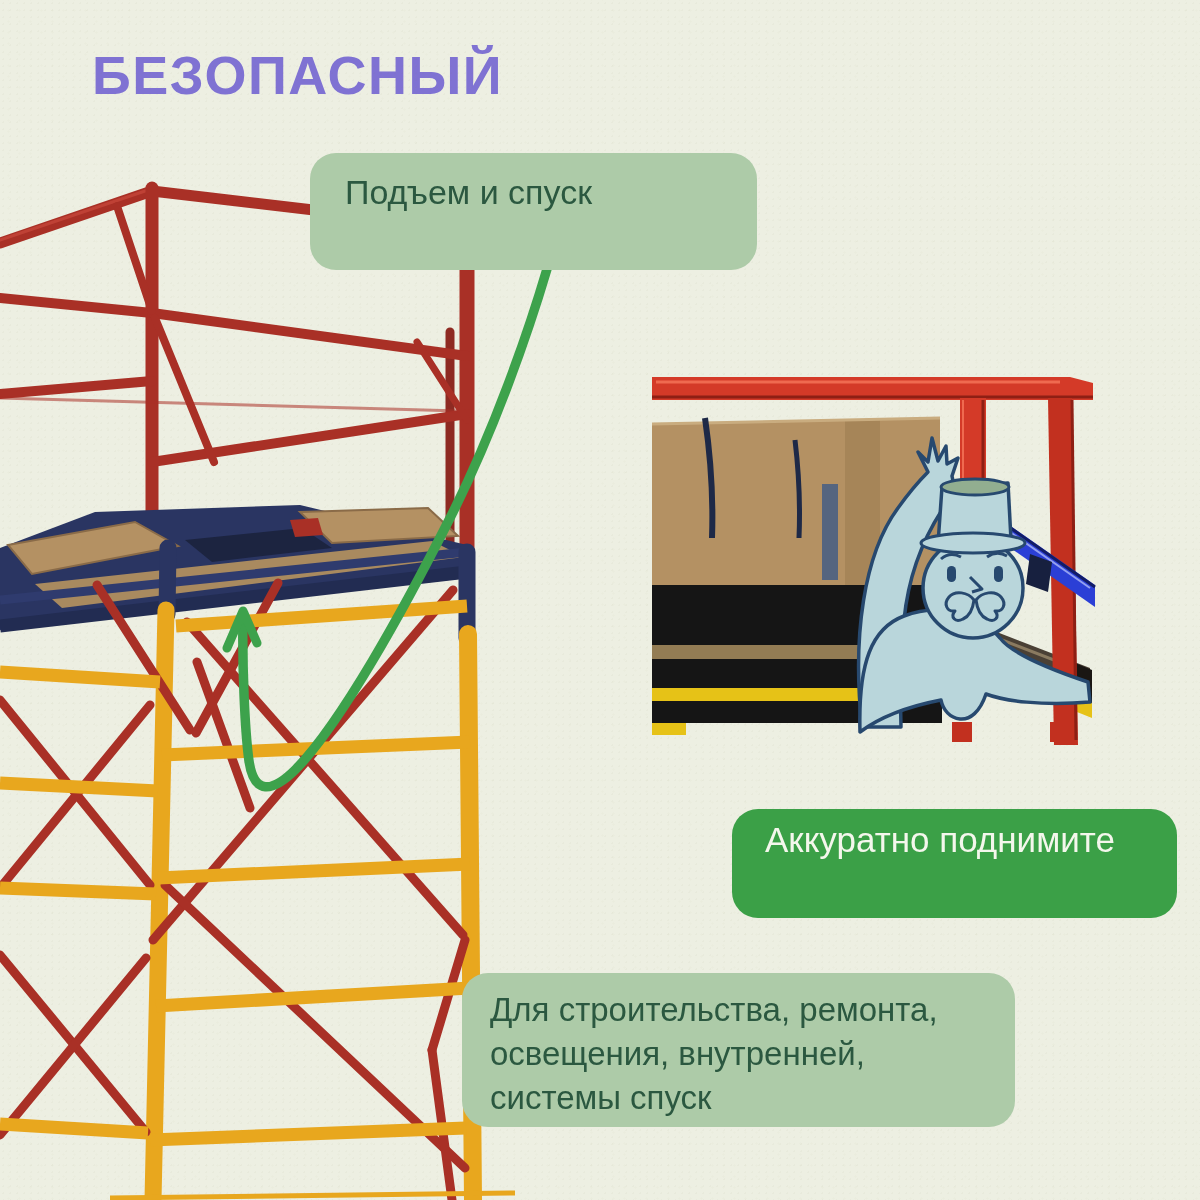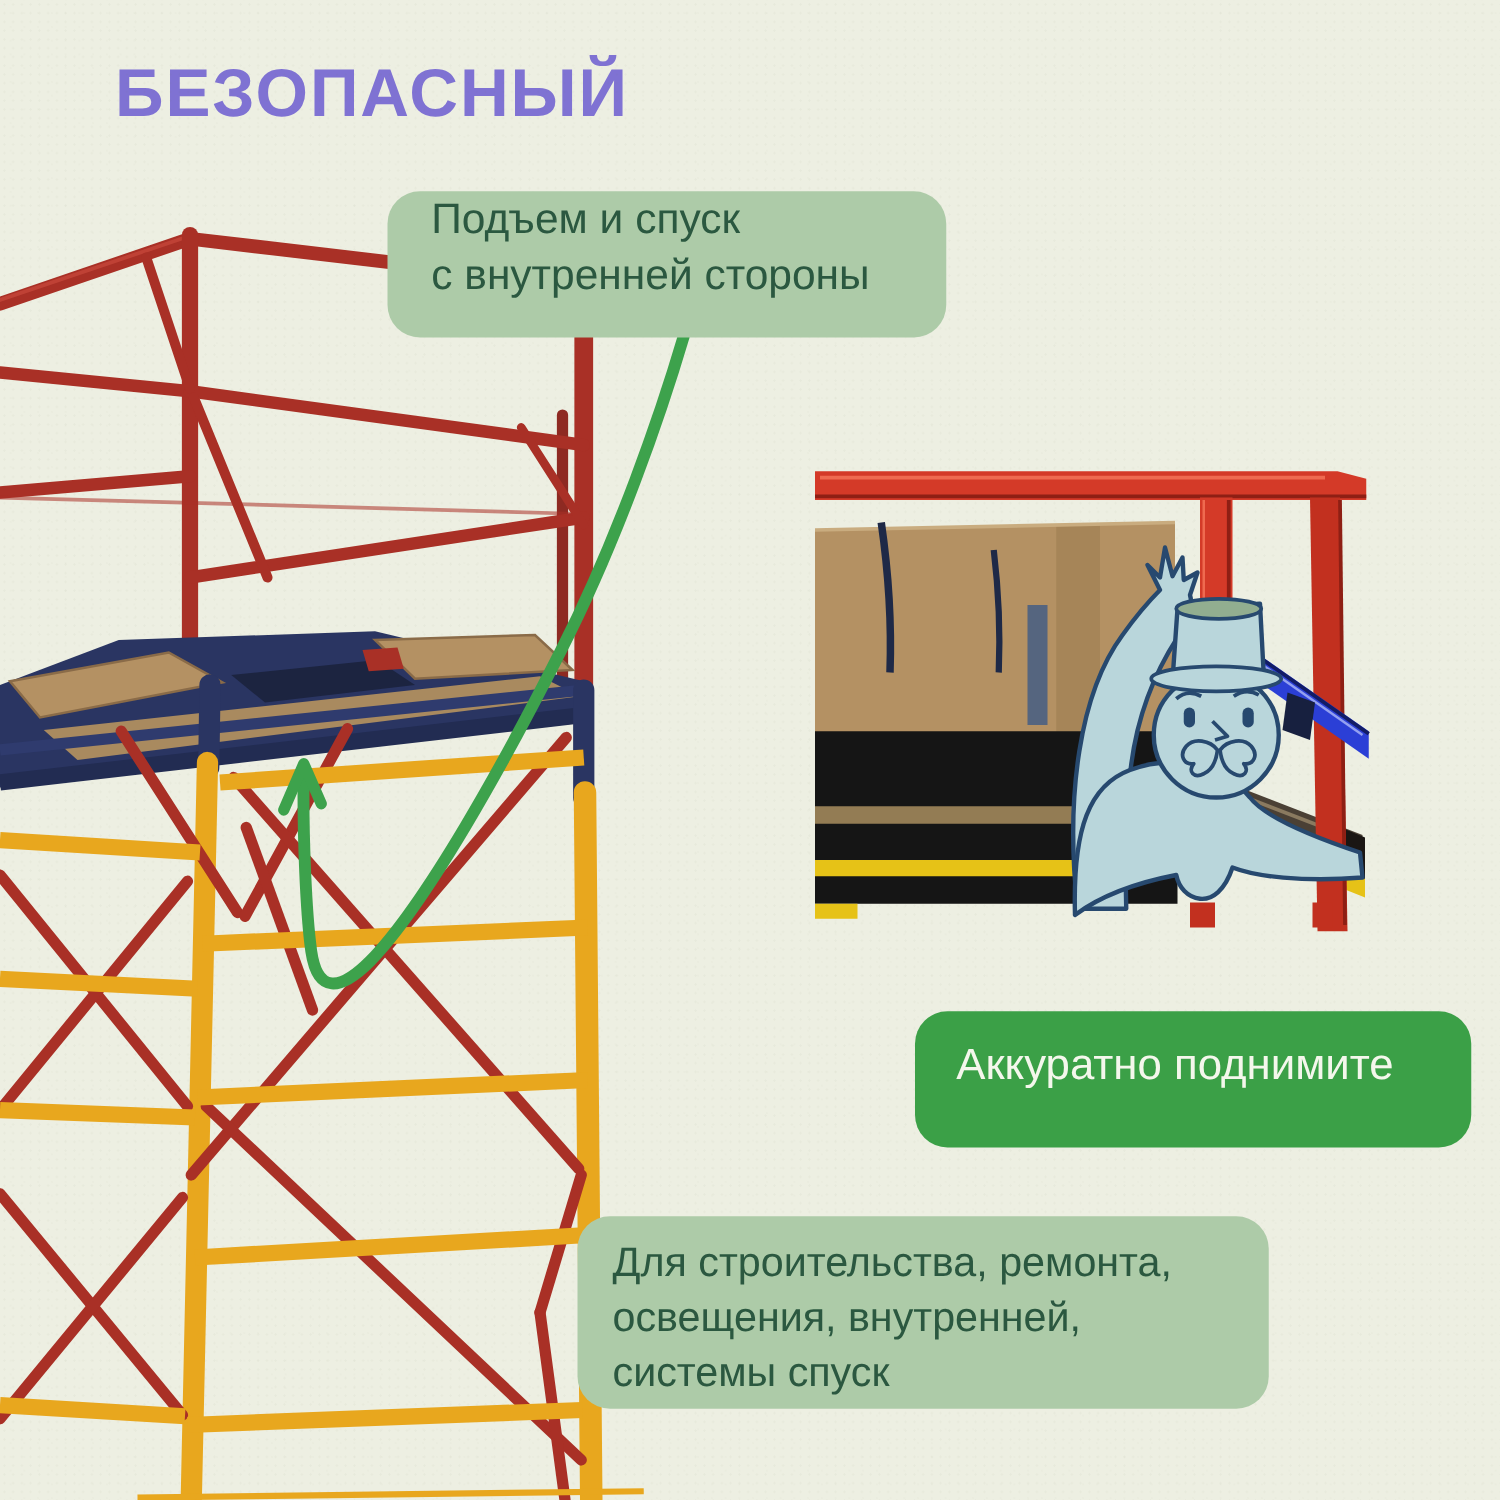--- a/index.html
+++ b/index.html
@@ -8,23 +8,23 @@
   .canvas::after{content:"";position:absolute;inset:0;pointer-events:none;
     background-image:radial-gradient(rgba(110,120,80,.045) 1px,transparent 1px),
                      radial-gradient(rgba(160,160,120,.035) 1px,transparent 1.2px);
     background-size:7px 7px,11px 11px;background-position:0 0,3px 5px;}
   .title{position:absolute;left:92px;top:44px;font-size:54px;font-weight:800;
     letter-spacing:1.5px;color:var(--title-color,#7F72D3);}
   .art{position:absolute;left:0;top:0;z-index:1;}
   .callout{position:absolute;border-radius:26px;box-sizing:border-box;z-index:2;}
   .callout .ln{display:block;}
   .callout-light{background:var(--callout-bg,#ADCBA8);color:var(--callout-text,#2B5840);}
-  .callout-top{left:310px;top:153px;width:447px;height:117px;padding:0 0 0 35px;
+  .callout-top{left:310px;top:153px;width:447px;height:117px;padding:17px 0 0 35px;
     font-size:34px;line-height:45px;}
-  .callout-action{left:732px;top:809px;width:445px;height:109px;padding:20px 0 0 33px;
+  .callout-action{left:732px;top:809px;width:445px;height:109px;padding:8px 0 0 33px;
     font-size:35px;line-height:45px;background:var(--action-bg,#3BA047);color:var(--action-text,#F4F7EC);}
   .callout-bottom{left:462px;top:973px;width:553px;height:154px;padding:15px 0 12px 28px;
     font-size:33px;line-height:44px;}
 </style>
 </head>
 <body>
 
 <div class="canvas">
 
   <div class="title">БЕЗОПАСНЫЙ</div>
@@ -188,21 +188,20 @@
         C529,330 494,432 449,520
         C403,611 341,723 296,769
         C272,793 254,795 249,761
         C245,732 242,668 243,616"></path>
       <path stroke-width="9" d="M227,648 L243,611 L257,643" stroke-linejoin="round"></path>
     </g>
   </svg>
 
   <div class="callout callout-light callout-top">
     <span class="ln">Подъем и спуск</span>
-    <span class="ln">с внутренней стороны</span>
   </div>
 
   <div class="callout callout-action">
     <span class="ln">Аккуратно поднимите</span>
   </div>
 
   <div class="callout callout-light callout-bottom">
     <span class="ln">Для строительства, ремонта,</span>
     <span class="ln">освещения, внутренней,</span>
     <span class="ln">системы спуск</span>

